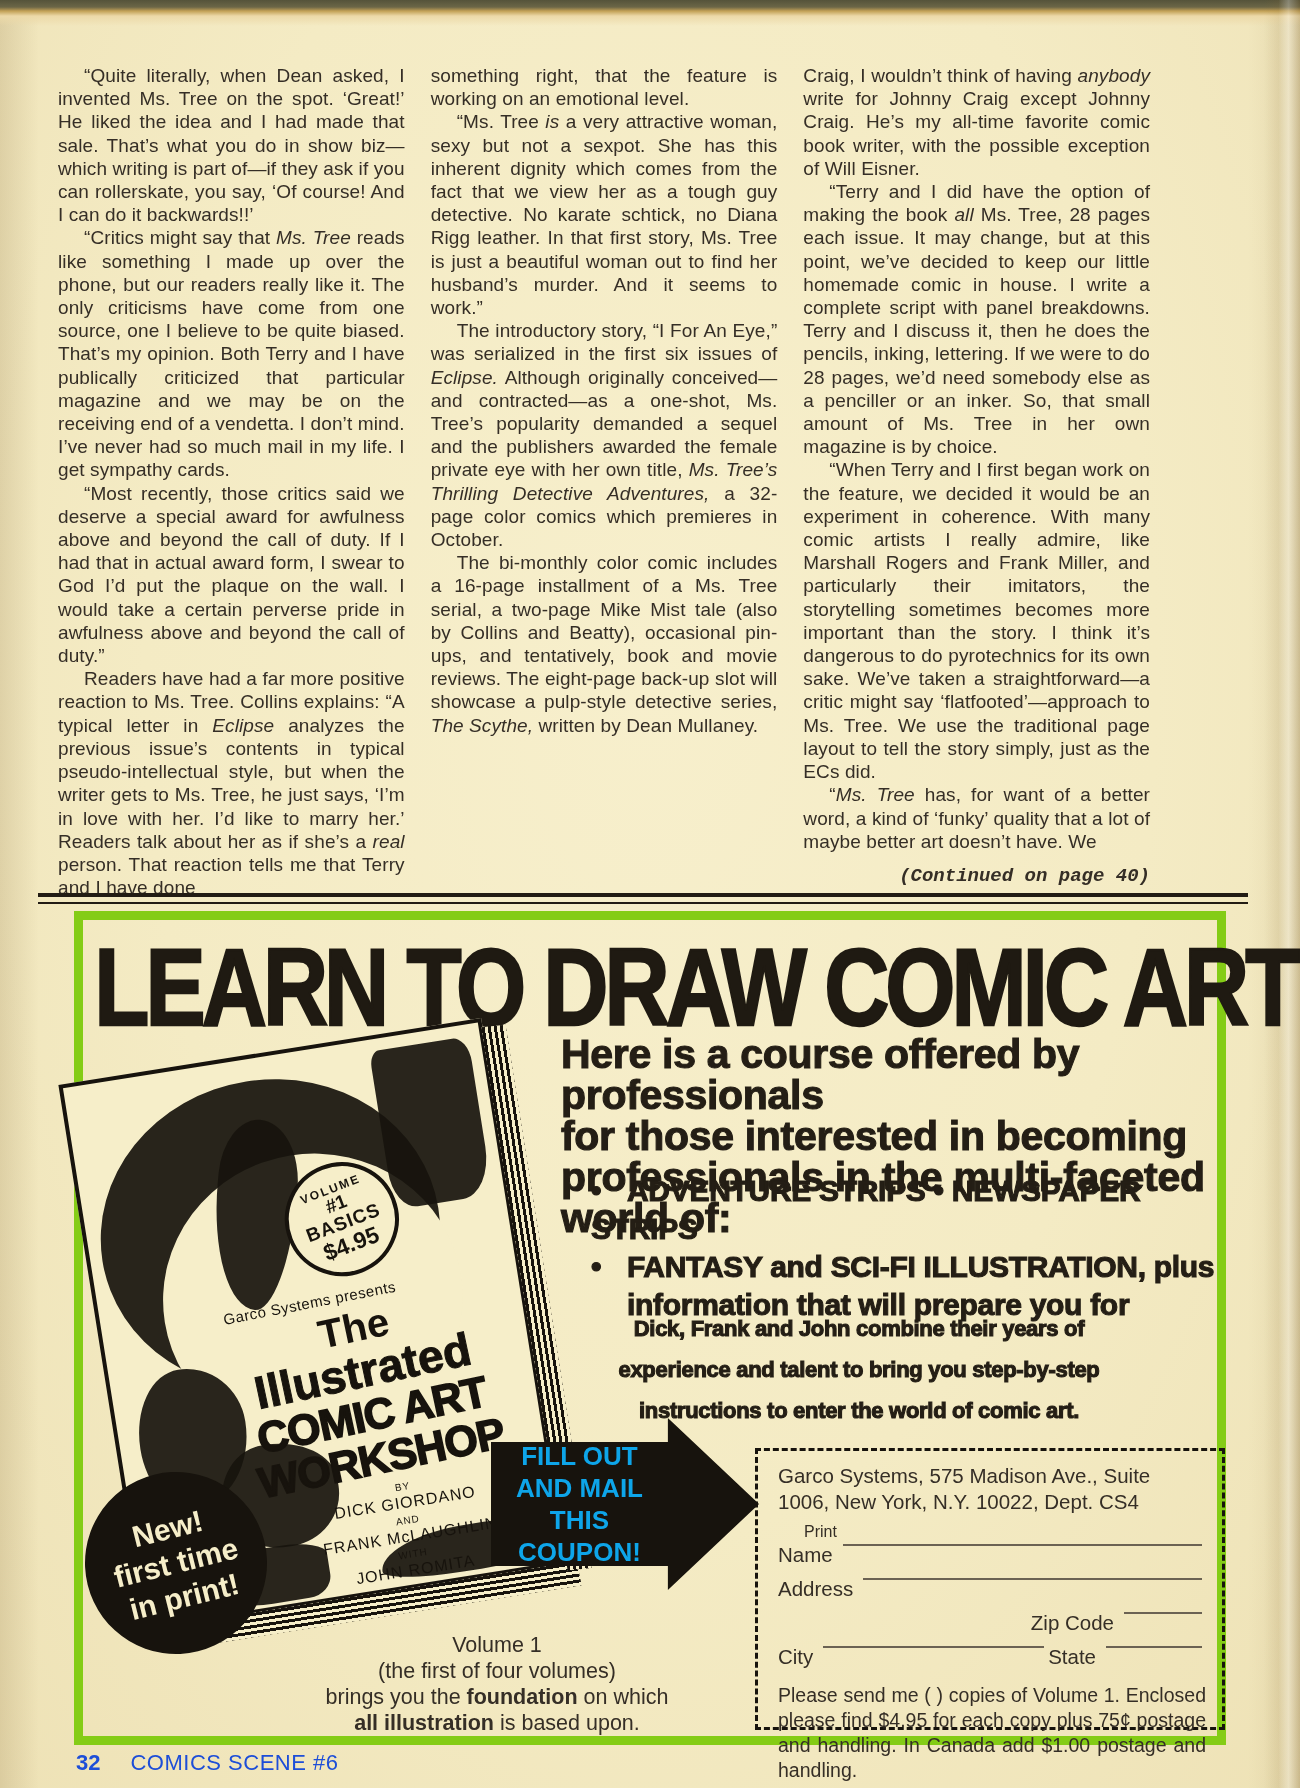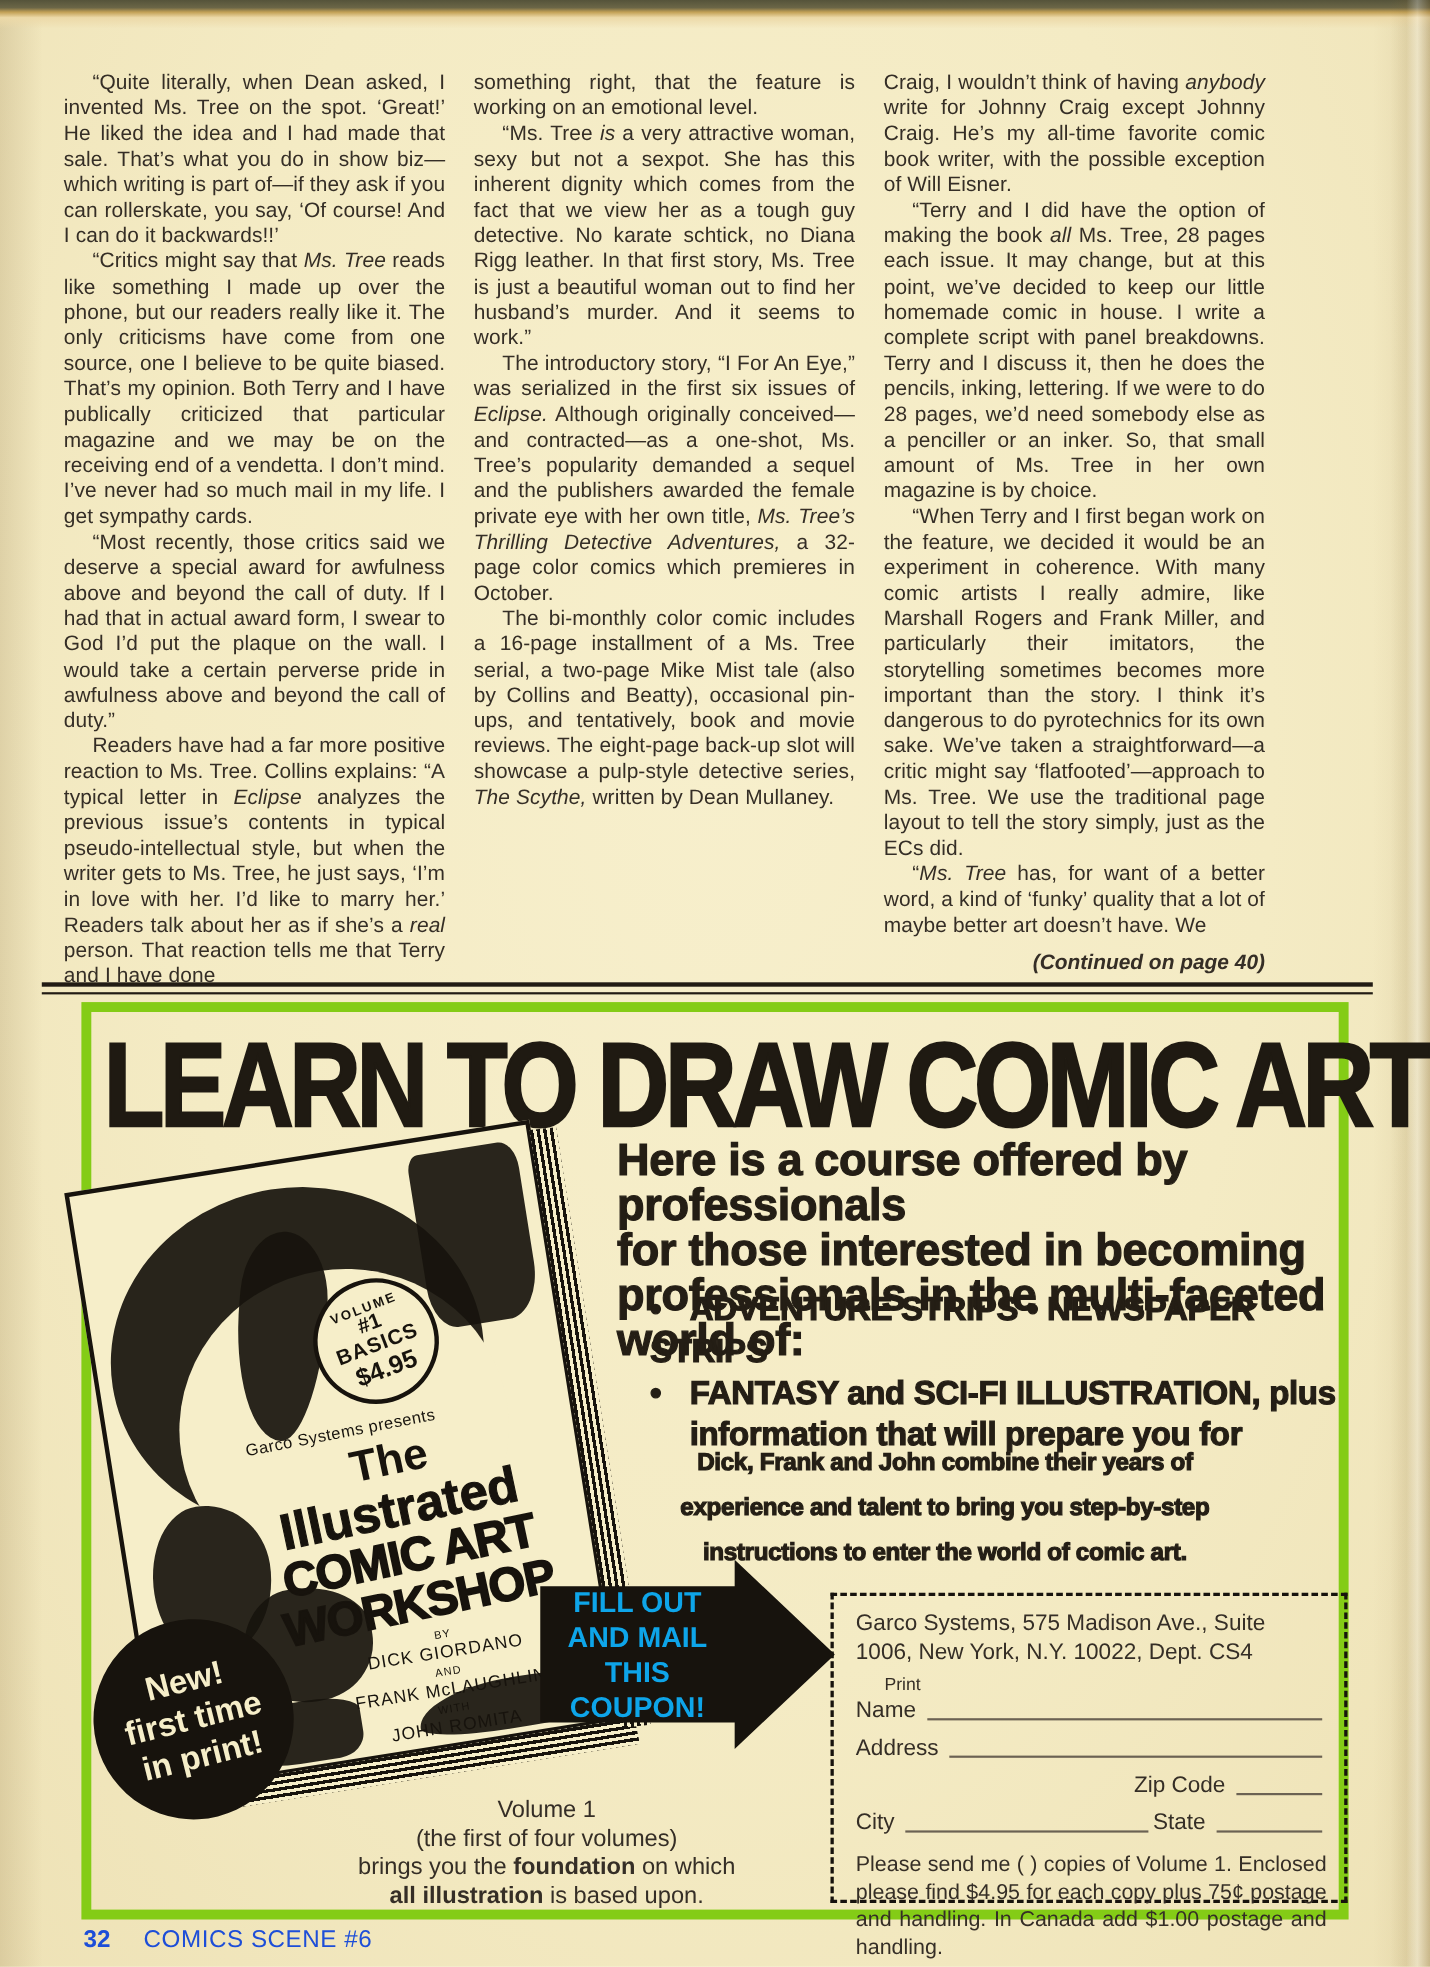--- a/index.html
+++ b/index.html
@@ -91,21 +91,21 @@
   .coupon-arrow{position:absolute;left:408px;top:498px;width:268px;height:172px;background:#17130d;
     clip-path:polygon(0 14%, 66% 14%, 66% 0, 100% 50%, 66% 100%, 66% 86%, 0 86%);}
   .arrow-text{position:absolute;left:0;top:22px;width:66%;text-align:center;color:#0ea5e9;}
   .arrow-text div{font-size:26px;line-height:32px;font-weight:bold;}
 
   
   .coupon{position:absolute;left:672px;top:528px;width:470px;height:282px;border:3px dashed #17130d;
     padding:12px 16px 10px 20px;box-sizing:border-box;font-size:20.5px;color:#352e26;}
   .coupon-addr{line-height:26px;}
   .print-label{font-size:16px;margin:8px 0 0 26px;}
-  .field-row{display:flex;align-items:flex-end;margin-top:10px;}
+  .field-row{display:flex;align-items:flex-start;margin-top:10px;}
   .field-row .lbl{white-space:nowrap;}
   .fill-line{flex:1;border-bottom:2px solid #6b6253;margin:0 4px 3px 10px;height:1px;}
   .fill-line.short{flex:0 0 78px;}
   .fill-line.med{flex:0 0 96px;}
   .zip-row{justify-content:flex-end;}
   .coupon-body{margin-top:14px;font-size:19.5px;line-height:25px;text-align:justify;}
 
   .volume-note{position:absolute;left:188px;top:712px;width:452px;text-align:center;font-size:21.5px;line-height:26px;}
 
   .footer{position:absolute;left:76px;top:1750px;font-size:22px;color:#1d4ed8;}
@@ -132,21 +132,21 @@
       <p class="para indent">The bi-monthly color comic includes a 16-page installment of a Ms. Tree serial, a two-page Mike Mist tale (also by Collins and Beatty), occasional pin-ups, and tentatively, book and movie reviews. The eight-page back-up slot will showcase a pulp-style detective series, <i>The Scythe,</i> written by Dean Mullaney.</p>
     </div>
   <div class="col">
 
   <p class="para">Craig, I wouldn’t think of having <i>anybody</i> write for Johnny Craig except Johnny Craig. He’s my all-time favorite comic book writer, with the possible exception of Will Eisner.</p>
       <p class="para indent">“Terry and I did have the option of making the book <i>all</i> Ms. Tree, 28 pages each issue. It may change, but at this point, we’ve decided to keep our little homemade comic in house. I write a complete script with panel breakdowns. Terry and I discuss it, then he does the pencils, inking, lettering. If we were to do 28 pages, we’d need somebody else as a penciller or an inker. So, that small amount of Ms. Tree in her own magazine is by choice.</p>
       <p class="para indent">“When Terry and I first began work on the feature, we decided it would be an experiment in coherence. With many comic artists I really admire, like Marshall Rogers and Frank Miller, and particularly their imitators, the storytelling sometimes becomes more important than the story. I think it’s dangerous to do pyrotechnics for its own sake. We’ve taken a straightforward—a critic might say ‘flatfooted’—approach to Ms. Tree. We use the traditional page layout to tell the story simply, just as the ECs did.</p>
       <p class="para indent">“<i>Ms. Tree</i> has, for want of a better word, a kind of ‘funky’ quality that a lot of maybe better art doesn’t have. We</p>
     </div>
 </div>
-<div class="continued" style="position:absolute;left:815px;top:845px;width:335px;">(Continued on page 40)</div>
+<div class="continued" style="position:absolute;left:815px;top:845px;width:335px;font-family:Liberation Mono, monospace;">(Continued on page 40)</div>
 
 <div class="double-rule"></div>
 
 <div class="ad">
 
   <div class="ad-headline">LEARN TO DRAW COMIC ART</div>
 
   <div class="book">
     <div class="shape cape-outer">
       <div class="cape-inner"></div>

